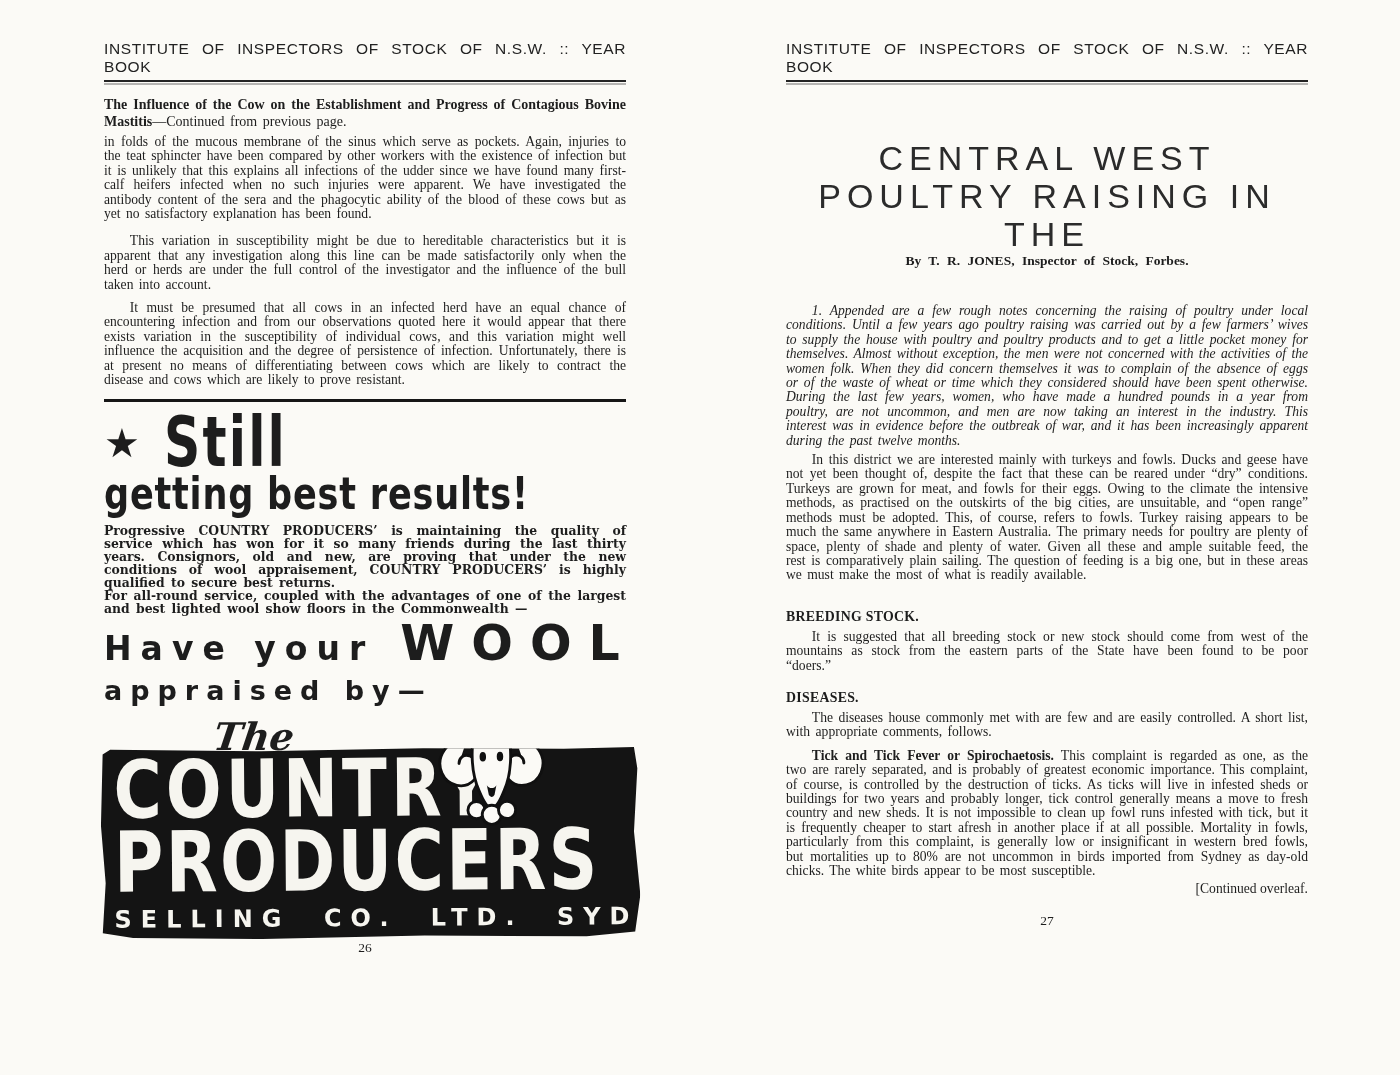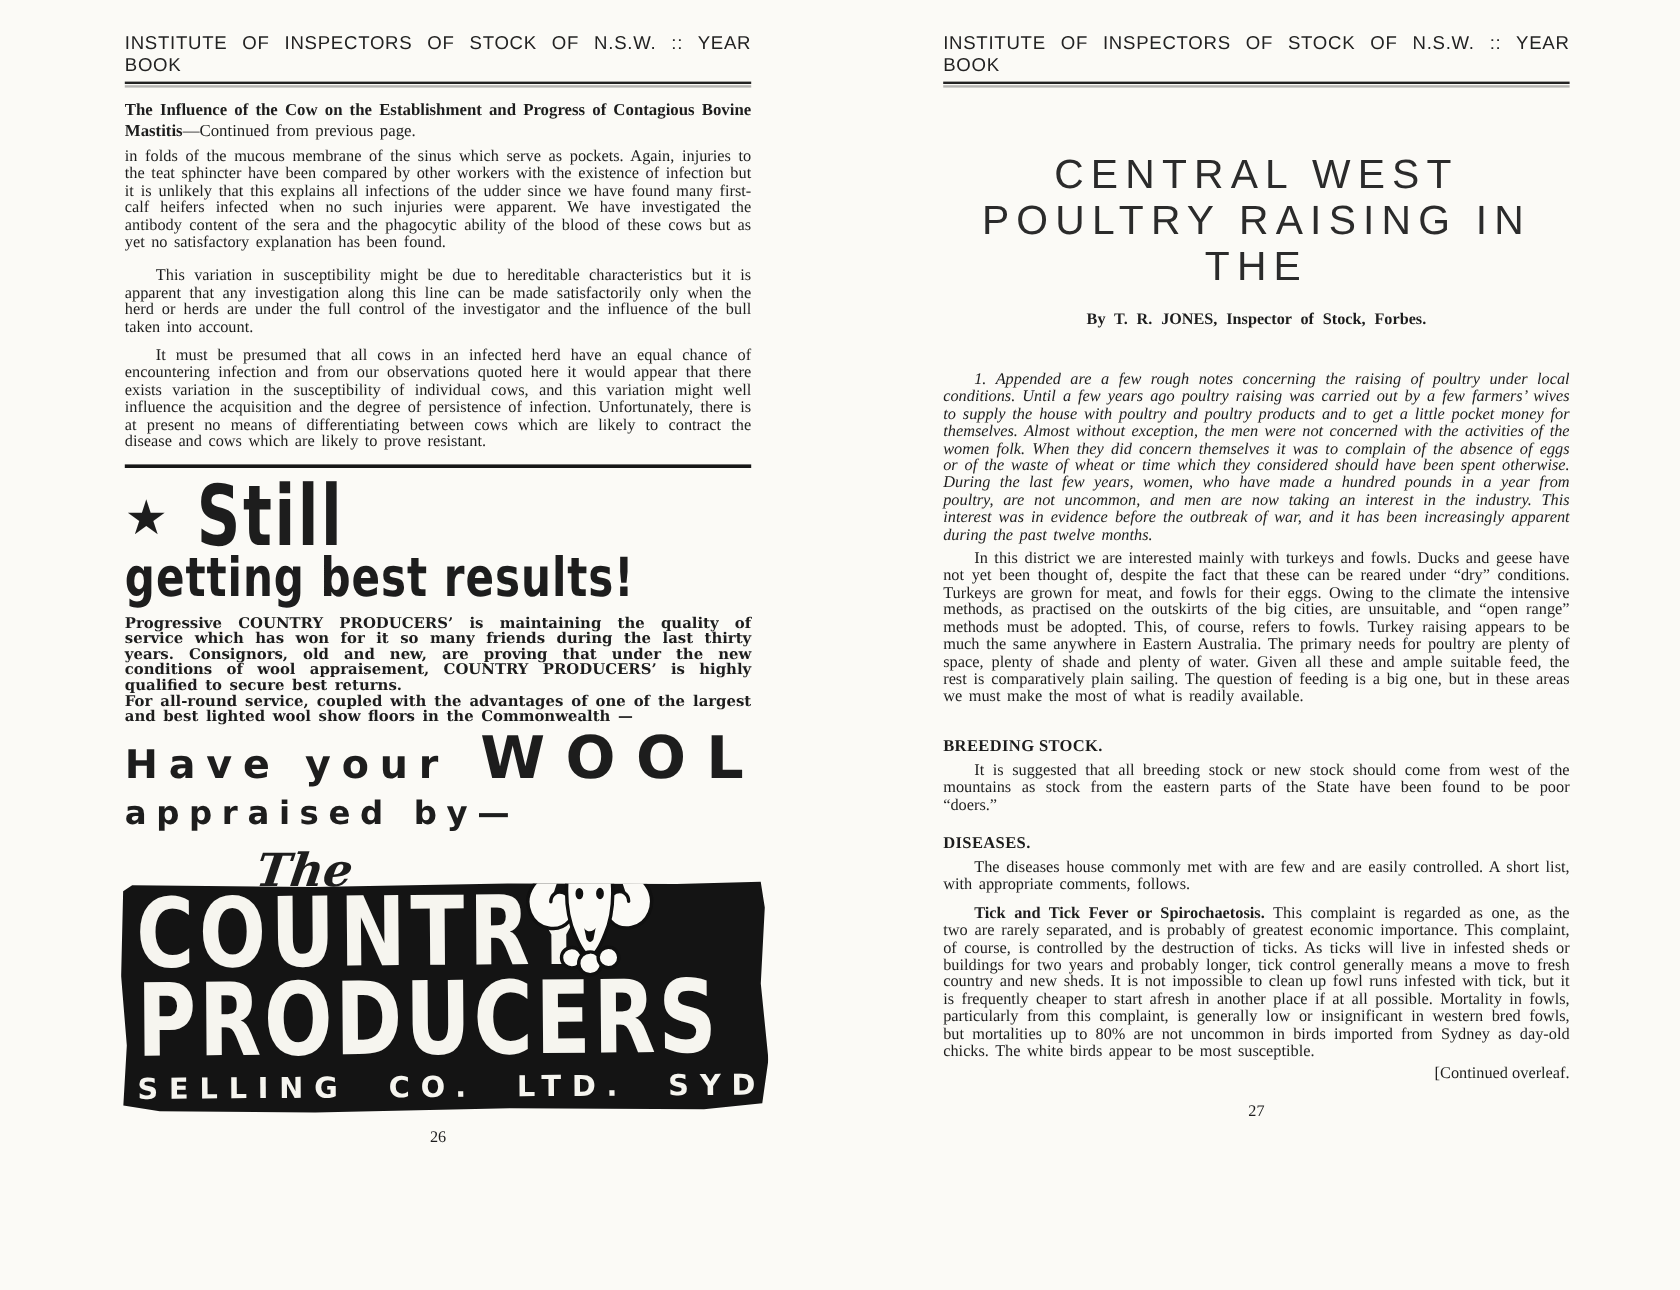--- a/index.html
+++ b/index.html
@@ -1,18 +1,18 @@
 <!DOCTYPE html>
 <html><head>
 <meta charset="utf-8">
 <style>
   html,body{margin:0;padding:0;background:#e9e9e6;}
   .canvas{position:relative;width:1400px;height:1075px;background:#fbfaf6;overflow:hidden;
           font-family:"Liberation Serif",serif;color:#1d1d1d;}
-  .page{position:absolute;top:28px;}
+  .page{position:absolute;top:40px;}
   .page-left{left:104px;width:522px;}
   .page-right{left:786px;width:522px;}
 
   .running-header{font-family:"Liberation Sans",sans-serif;font-size:15.5px;letter-spacing:0.6px;
           word-spacing:5px;text-align:justify;text-align-last:justify;color:#222;}
   .header-rule{height:2px;background:#232323;margin-top:4px;box-shadow:0 3px 0 rgba(40,40,40,0.33);}
 
   .article-title{margin:15px 0 0;font-size:14px;line-height:16.5px;text-align:justify;word-spacing:2px;}
   .article-title .bold{font-weight:bold;}
 
@@ -44,26 +44,26 @@
          padding:6px 0 0 14px;box-sizing:border-box;transform:rotate(-0.4deg);z-index:2;
          clip-path:polygon(0.6% 3%,2% 0.5%,30% 1.8%,60% 0.8%,86% 1.6%,99% 0.9%,99.6% 12%,98.9% 45%,100% 78%,99% 97%,90% 99.4%,60% 98.4%,30% 99.6%,6% 98.6%,0.4% 96%,1% 70%,0.2% 40%);}
   .banner-l1{font-family:"DejaVu Sans",sans-serif;font-weight:bold;font-size:80px;line-height:72px;
          letter-spacing:5px;transform:scaleX(0.82);transform-origin:left;white-space:nowrap;}
   .banner-l2{font-family:"DejaVu Sans",sans-serif;font-weight:bold;font-size:84px;line-height:72px;
          letter-spacing:3px;transform:scaleX(0.80);transform-origin:left;white-space:nowrap;}
   .banner-l3{font-family:"DejaVu Sans",sans-serif;font-weight:bold;font-size:24px;line-height:38px;
          letter-spacing:9px;word-spacing:16px;margin-top:2px;white-space:nowrap;}
   .ram{position:absolute;left:330px;top:-50px;width:124px;height:140px;z-index:4;}
 
-  .page-num{text-align:center;font-size:13.5px;margin-top:13px;}
+  .page-num{text-align:center;font-size:13.5px;margin-top:1px;}
 
   
   .main-title{font-family:"Liberation Sans",sans-serif;font-weight:400;color:#2b2b2b;font-size:34px;
          line-height:38px;letter-spacing:6px;text-align:center;margin-top:57px;}
-  .byline{font-size:13.5px;font-weight:bold;text-align:center;margin-top:17px;word-spacing:4px;}
+  .byline{font-size:13.5px;font-weight:bold;text-align:center;word-spacing:4px;}
   .first-para{margin-top:35px;font-style:italic;}
   .section-head{font-size:13.8px;font-weight:bold;margin-top:26px;letter-spacing:0.3px;}
   .section-head.ds{margin-top:17px;}
   .continued{text-align:right;font-size:13.6px;margin-top:3px;}
   .pn-right{margin-top:16px;}
 </style>
 </head>
 <body>
 
 <div class="canvas">

